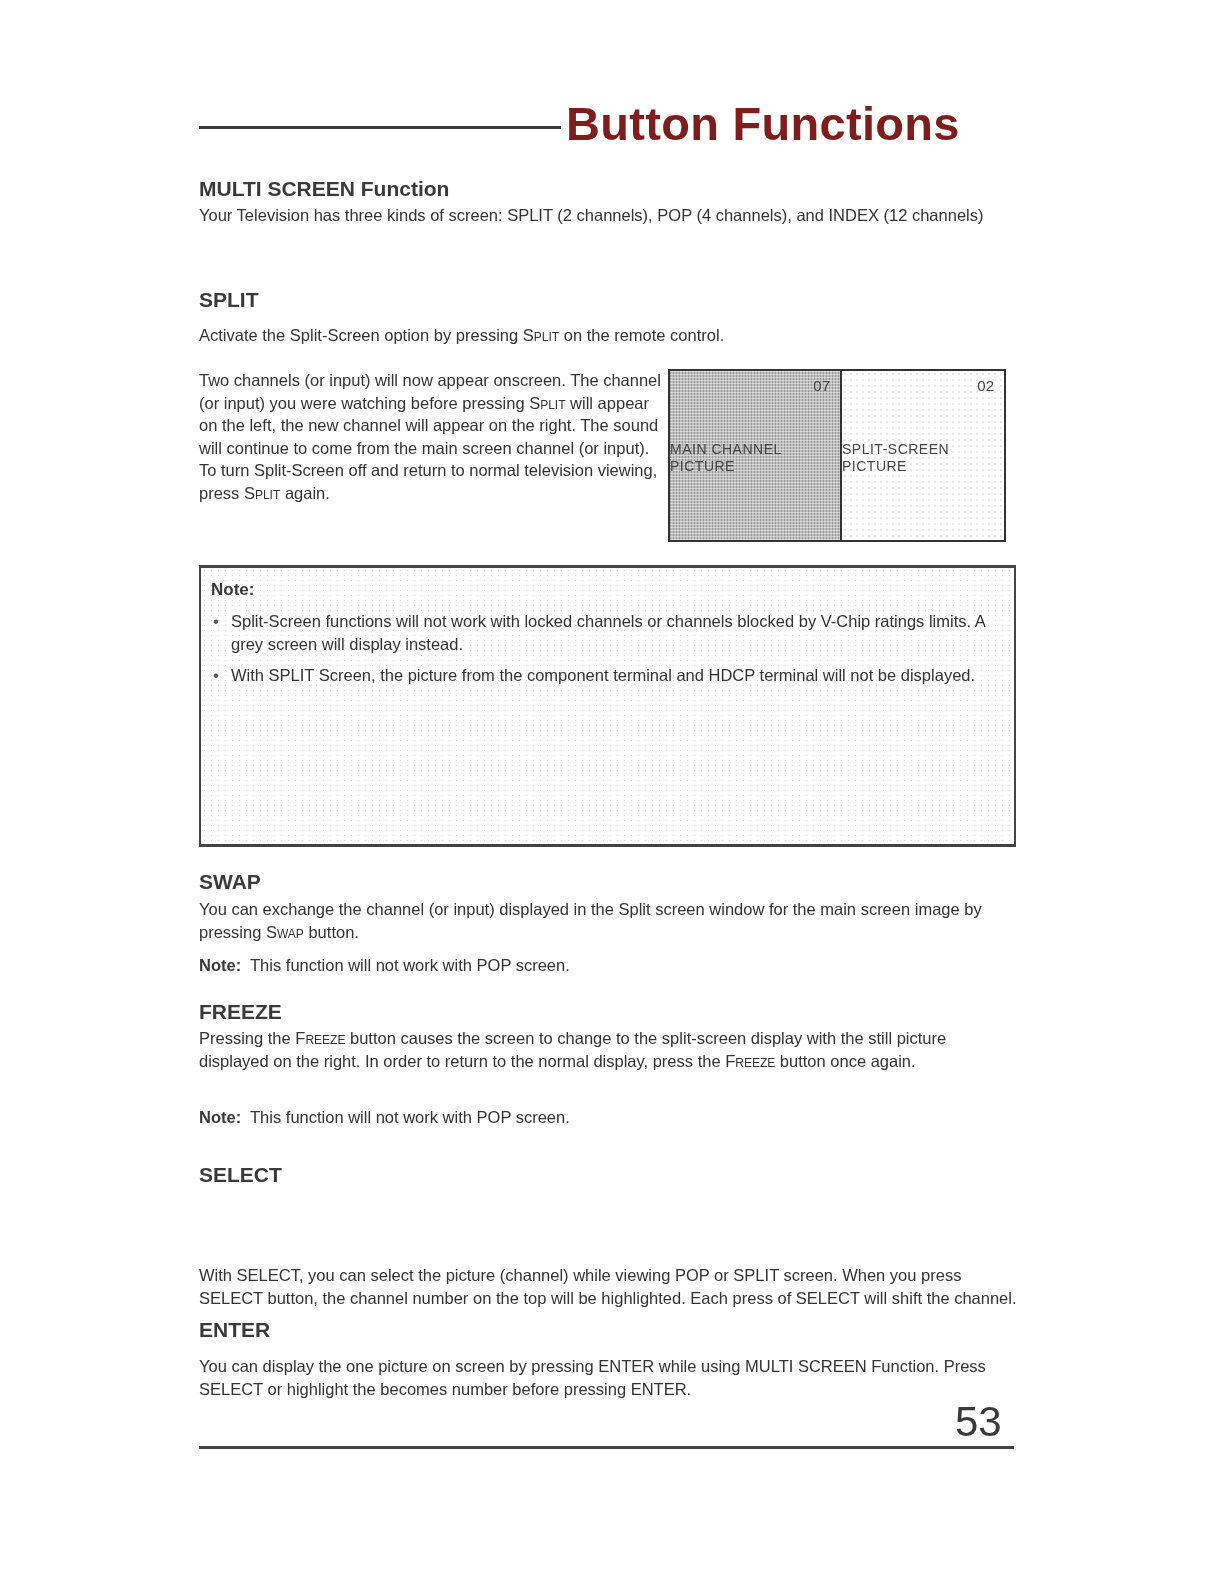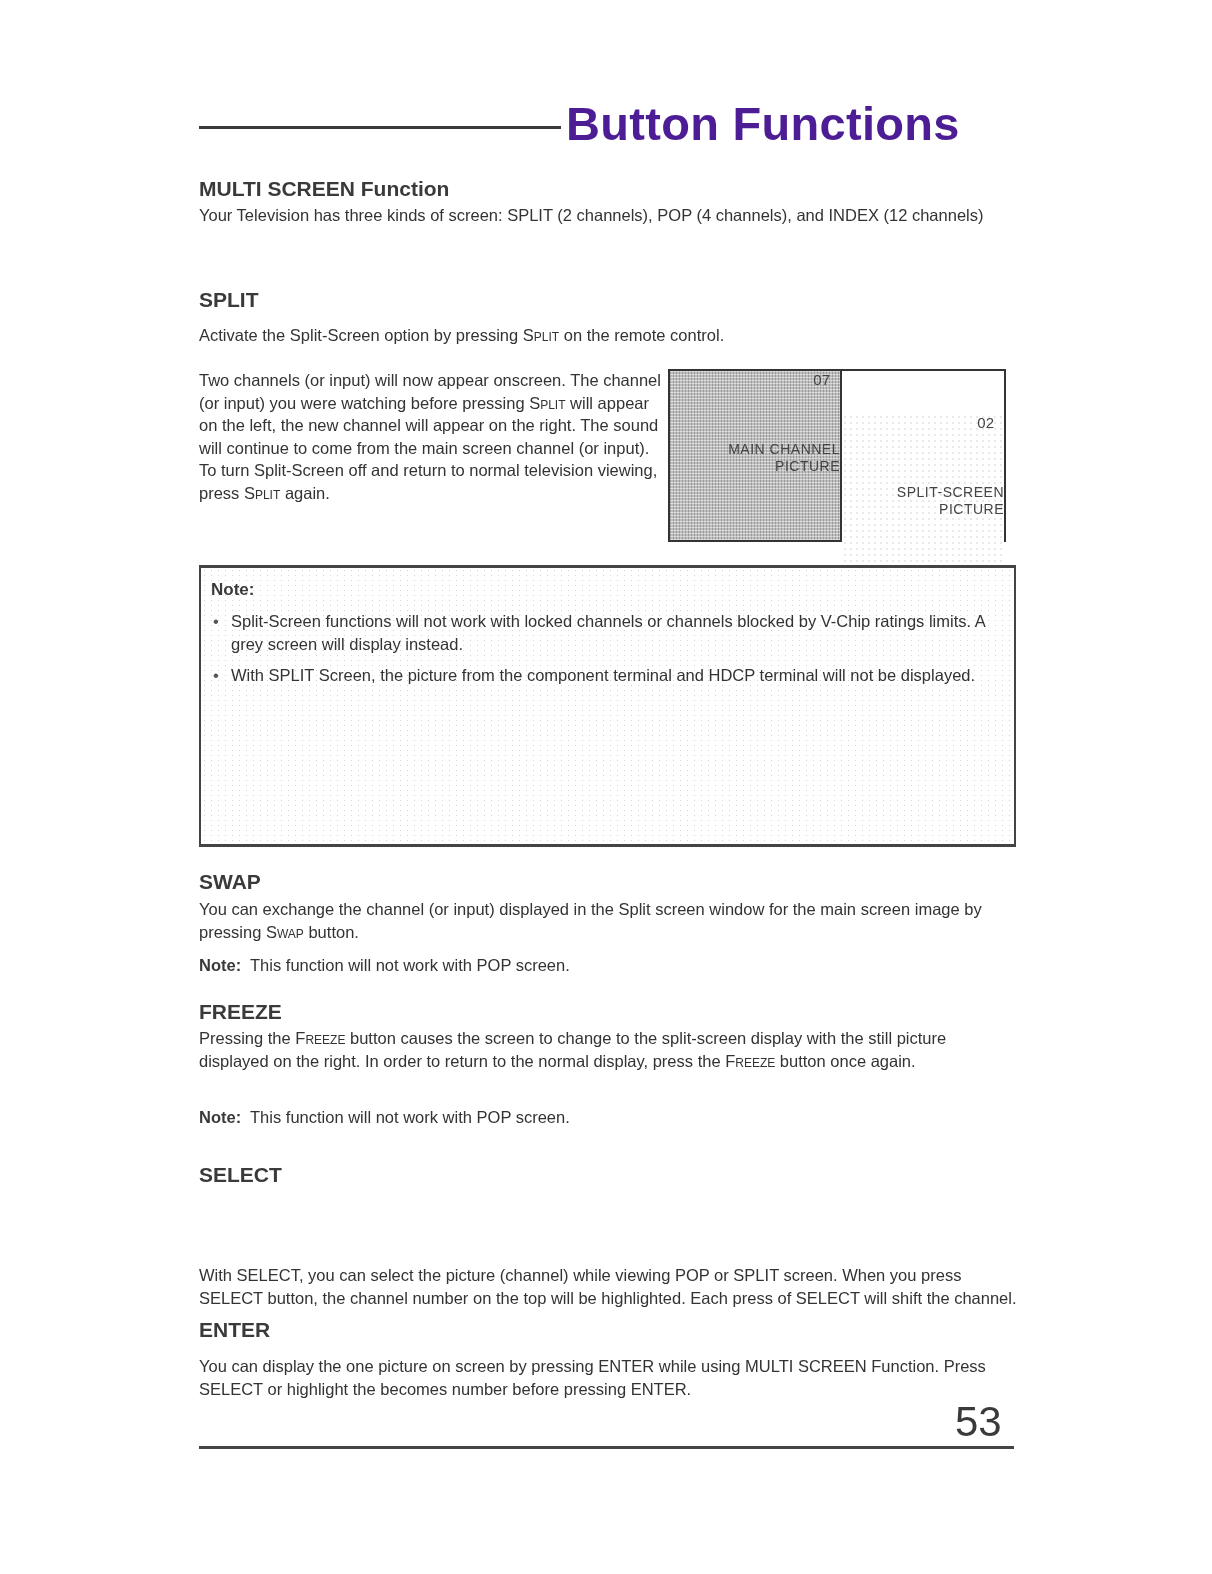--- a/index.html
+++ b/index.html
@@ -1,36 +1,36 @@
 <!DOCTYPE html>
 <html><head>
 <meta charset="utf-8">
 <style>
   html, body { margin: 0; padding: 0; background: #ffffff; }
   body { width: 1212px; height: 1574px; position: relative; overflow: hidden;
          font-family: "Liberation Sans", sans-serif; color: #2a2a2a; }
   .sc { font-variant: small-caps; }
   .title-rule { position: absolute; left: 199px; top: 126px; width: 362px; height: 3px; background: #3a3a3a; }
-  .page-title { position: absolute; left: 566px; top: 96px; font-size: 47px; font-weight: bold; color: #4c1d95; letter-spacing: 0.3px; }
+  .page-title { position: absolute; left: 566px; top: 96px; font-size: 47px; font-weight: bold; color: #7f1d1d; letter-spacing: 0.3px; }
   h2 { margin: 0; font-weight: bold; color: #3a3a3a; font-size: 21px; position: absolute; left: 199px; }
   p { margin: 0; position: absolute; left: 199px; font-size: 16.5px; line-height: 22.5px; color: #333; }
   .sec-multi { top: 177px; }
   .p-multi { top: 204px; width: 810px; }
   .sec-split { top: 288px; }
   .p-split1 { top: 324px; width: 700px; }
   .p-split2 { top: 369px; width: 470px; }
   .split-figure { position: absolute; left: 668px; top: 369px; width: 338px; height: 173px; border: 2px solid #333; display: flex; box-sizing: border-box; }
   .fig-main { width: 172px; height: 100%; border-right: 2px solid #333; box-sizing: border-box; position: relative;
               background-color: #bfbfbf;
               background-image: repeating-linear-gradient(0deg, rgba(255,255,255,0.45) 0 1px, transparent 1px 3px),
                                 repeating-linear-gradient(90deg, rgba(80,80,80,0.35) 0 1px, transparent 1px 3px); }
   .fig-sub { flex: 1; height: 100%; position: relative; background: #fff;
-             background-image: radial-gradient(#cfcfcf 0.6px, transparent 0.8px); background-size: 6px 6px; margin-top: 43px; }
-  .fig-num { position: absolute; top: 0; right: 10px; font-size: 15px; color: #444; }
-  .fig-label { position: absolute; left: 0; right: 0; top: 70px; text-align: right; font-size: 14px; line-height: 17px; color: #444; letter-spacing: 0.5px; }
+             background-image: radial-gradient(#cfcfcf 0.6px, transparent 0.8px); background-size: 6px 6px; }
+  .fig-num { position: absolute; top: 6px; right: 10px; font-size: 15px; color: #444; }
+  .fig-label { position: absolute; left: 0; right: 0; top: 70px; text-align: left; font-size: 14px; line-height: 17px; color: #444; letter-spacing: 0.5px; }
   .note-box { position: absolute; left: 199px; top: 565px; width: 817px; height: 282px; box-sizing: border-box;
               border: 2px solid #444; border-top-width: 3px; border-bottom-width: 3px;
               background: #fff; background-image: radial-gradient(#d5d5d5 0.6px, transparent 0.8px); background-size: 7px 5px; }
   .note-title { position: absolute; left: 10px; top: 12px; font-size: 17px; font-weight: bold; color: #3a3a3a; }
   .note-list { position: absolute; left: 10px; top: 42px; width: 790px; margin: 0; padding: 0; list-style: none; }
   .note-list li { position: relative; padding-left: 20px; font-size: 16.5px; line-height: 22.5px; color: #333; margin-bottom: 9px; }
   .note-list li::before { content: "•"; position: absolute; left: 2px; top: 0; color: #555; }
   .sec-swap { top: 870px; }
   .p-swap { top: 898px; width: 810px; }
   .p-swap-note { top: 954px; }

